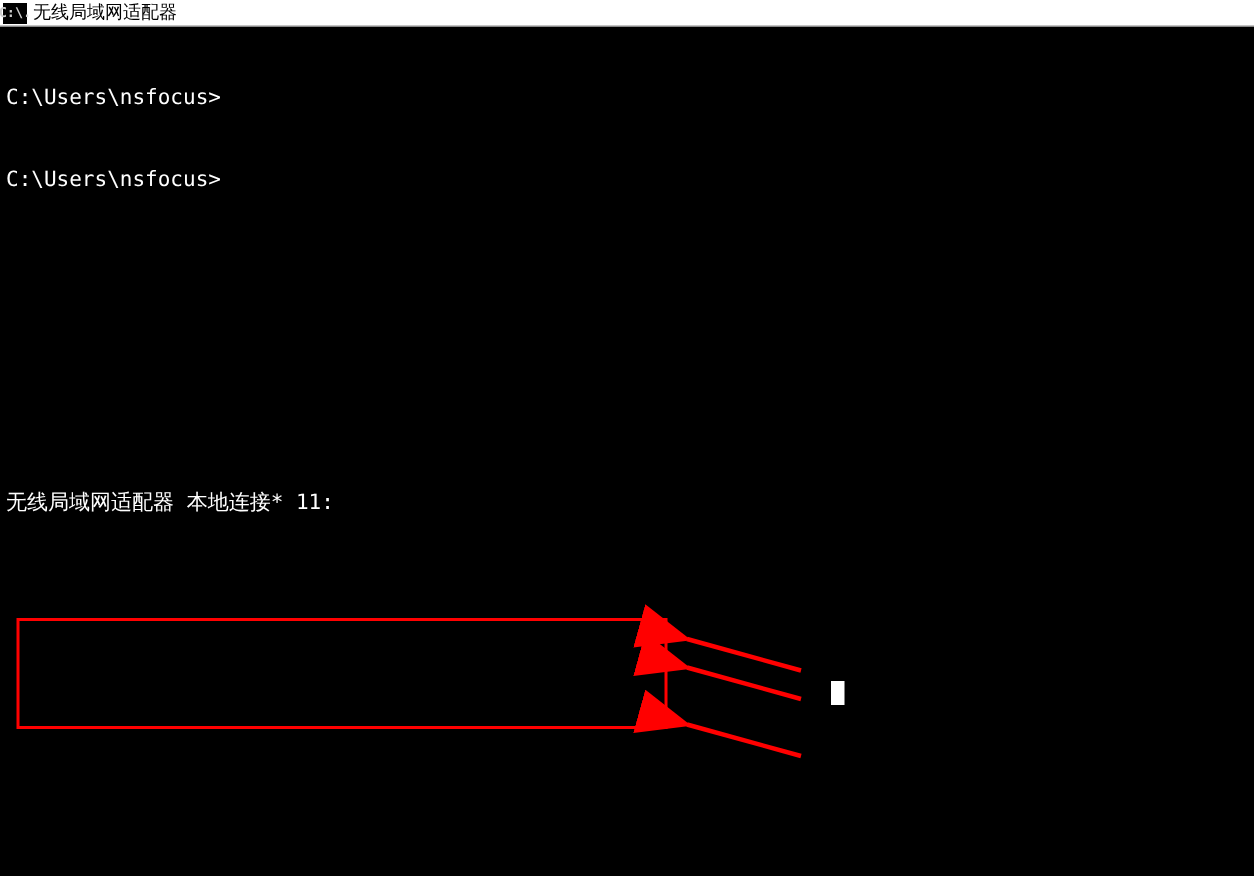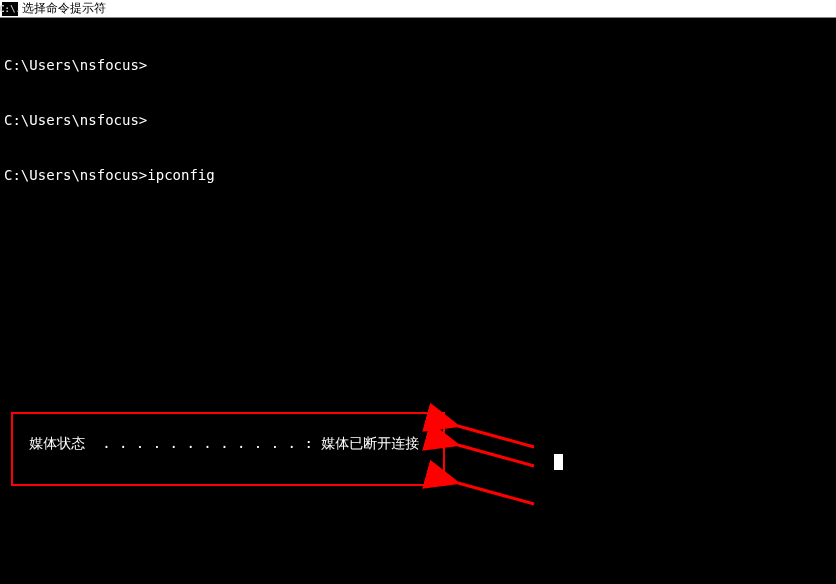--- a/index.html
+++ b/index.html
@@ -59,32 +59,31 @@
       width: 9px;
       height: 16px;
       background: #fff;
     }
   </style>
 </head>
 <body>
 
 <div class="title-bar">
   <span class="icon">C:\.</span>
-  <span>选择命令提示符</span>
+  <span>无线局域网适配器</span>
 </div>
 
 <div class="terminal">
   <div class="line">C:\Users\nsfocus&gt;</div>
   <div class="line">C:\Users\nsfocus&gt;</div>
-  <div class="line">C:\Users\nsfocus&gt;ipconfig</div>
   <div class="line"></div>
   <div class="line"></div>
   <div class="line"></div>
+  <div class="line">无线局域网适配器 本地连接* 11:</div>
   <div class="line"></div>
-  <div class="line">   媒体状态  . . . . . . . . . . . . : 媒体已断开连接</div>
   
   
   
   
   
   
   
   
   
   

